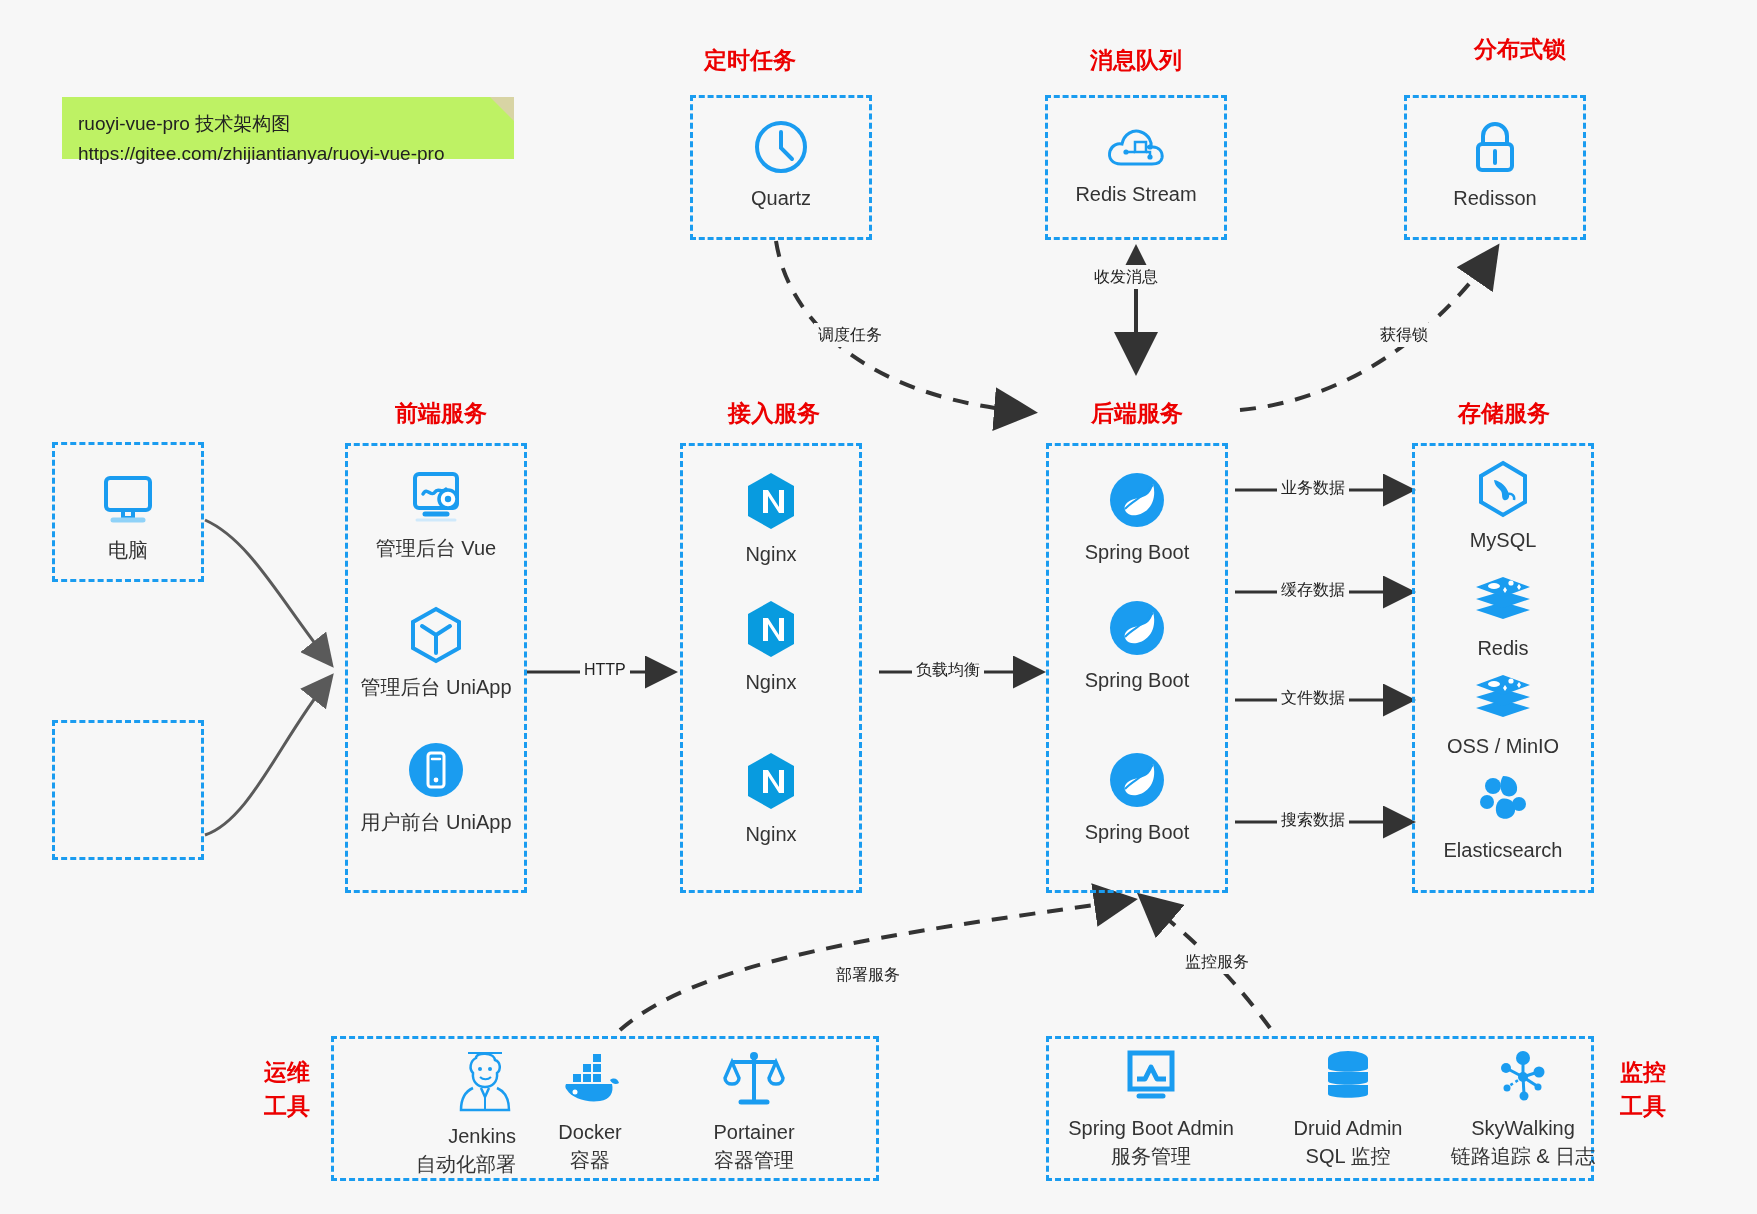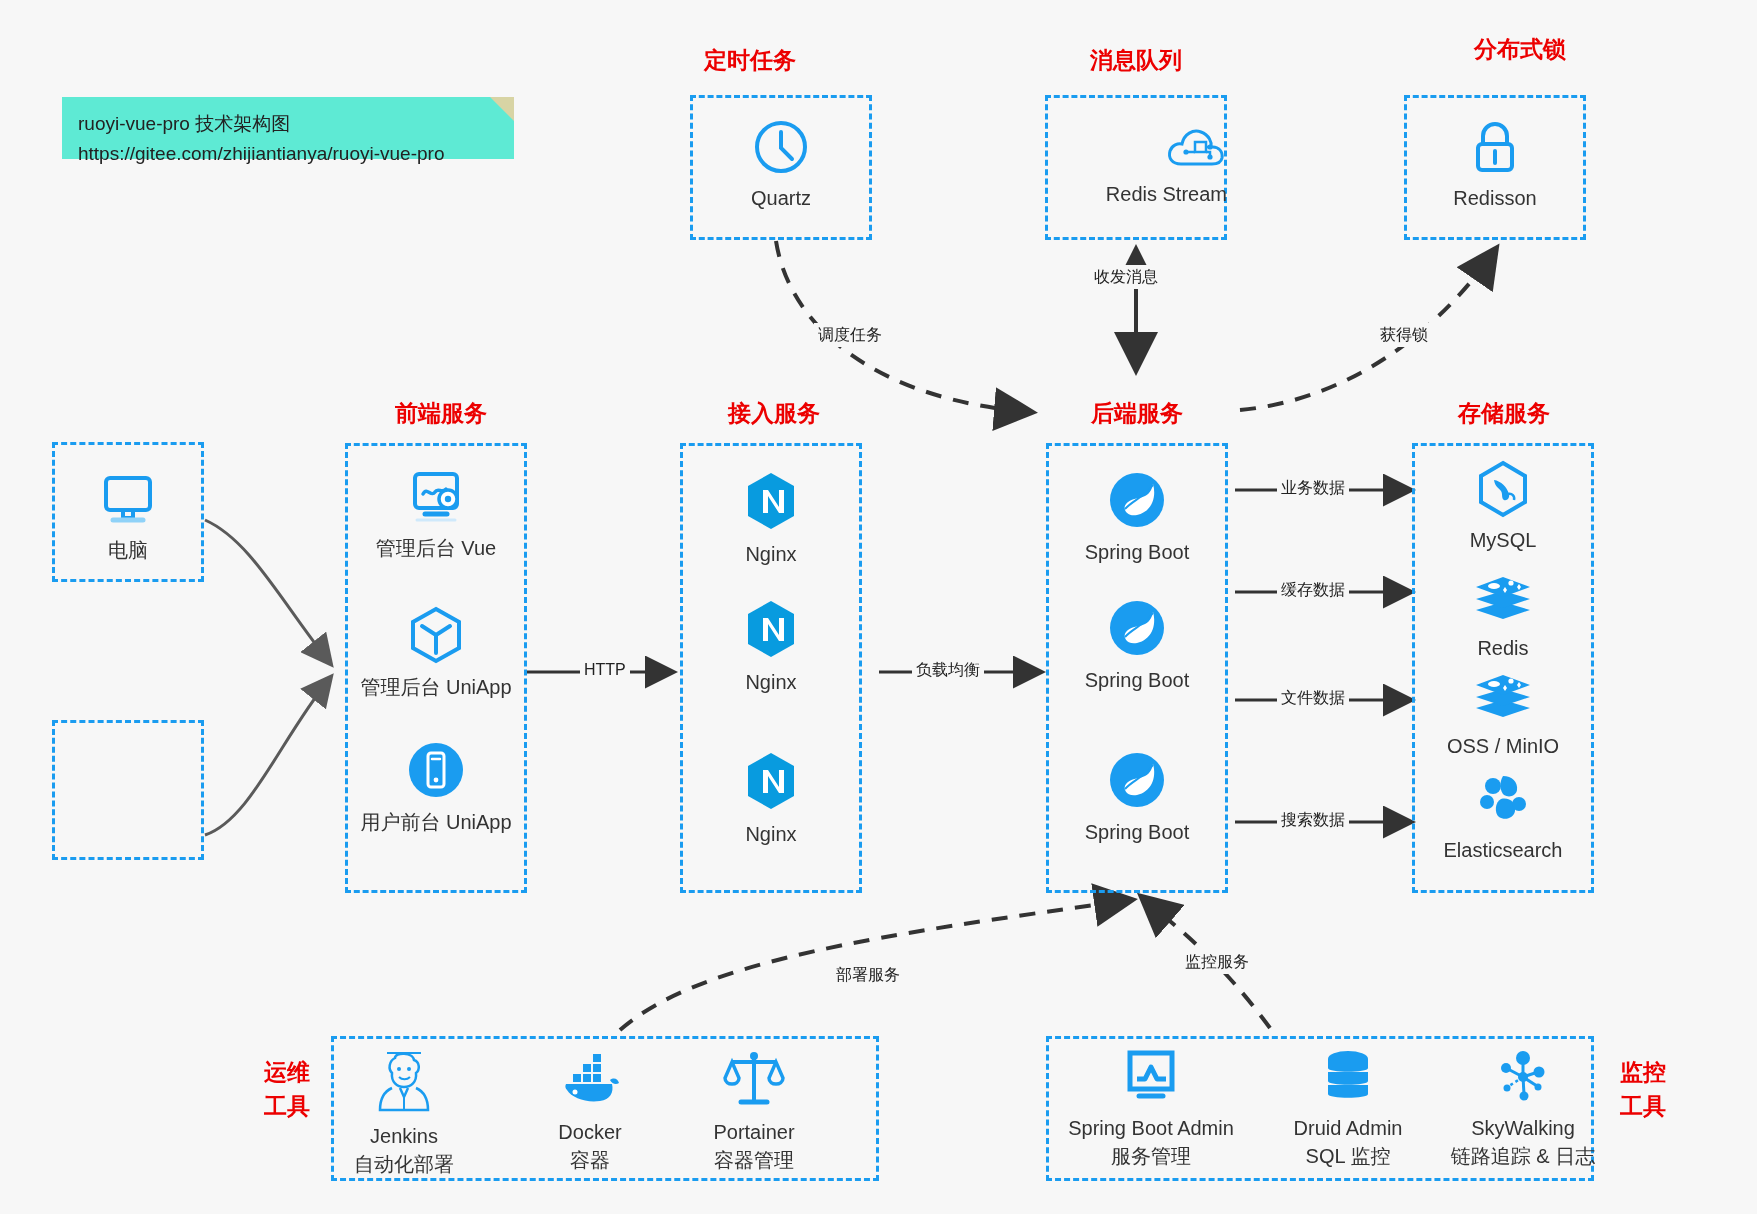--- a/index.html
+++ b/index.html
@@ -8,21 +8,21 @@
     background:#f7f7f7;
     font-family:"Liberation Sans","DejaVu Sans",sans-serif;
     position:relative;overflow:hidden;
   }
   #stage{position:absolute;left:0;top:0;width:1757px;height:1214px;}
   svg.layer{position:absolute;left:0;top:0;width:1757px;height:1214px;pointer-events:none;}
 
   
   .note{
     position:absolute;left:62px;top:97px;width:452px;height:62px;
-    background:#5eead4;
+    background:#bef264;
     padding:12px 16px 0 16px;box-sizing:border-box;
   }
   .note .corner{position:absolute;right:0;top:0;width:0;height:0;
     border-left:24px solid transparent;border-top:24px solid #d8d4a4;}
   .note-line{font-size:19px;color:#222;line-height:30px;white-space:nowrap;}
 
   
   .gbox{position:absolute;border:3px dashed #1a9cf0;background:transparent;box-sizing:border-box;}
   .gtitle{position:absolute;color:#ec0000;font-size:23px;font-weight:bold;text-align:center;white-space:nowrap;}
   .gtitle.side{line-height:34px;}
@@ -87,21 +87,21 @@
   <div class="node" style="left:690px;top:118px;width:182px;">
     <svg class="icon" width="58" height="58" viewBox="0 0 58 58">
       <circle cx="29" cy="29" r="24" fill="none" stroke="#1a9cf0" stroke-width="4"></circle>
       <path d="M29,14 L29,30 L40,41" fill="none" stroke="#1a9cf0" stroke-width="4" stroke-linecap="round"></path>
     </svg>
     <div class="cap">Quartz</div>
   </div>
 
   <div class="gtitle" style="left:1066px;top:45px;width:140px;">消息队列</div>
   <div class="gbox" style="left:1045px;top:95px;width:182px;height:145px;"></div>
-  <div class="node" style="left:1045px;top:120px;width:182px;align-items:flex-end;">
+  <div class="node" style="left:1045px;top:120px;width:182px;">
     <svg class="icon" width="62" height="52" viewBox="0 0 62 52">
       <path d="M16,44 C7,44 3,38 5,31 C7,25 13,23 17,24 C19,14 28,9 36,12 C44,15 47,22 46,27 C54,26 58,32 57,38 C56,43 51,44 47,44 Z" fill="none" stroke="#1a9cf0" stroke-width="3"></path>
       <rect x="30" y="22" width="11" height="10" fill="none" stroke="#1a9cf0" stroke-width="2.5"></rect>
       <circle cx="21" cy="32" r="2.6" fill="#1a9cf0"></circle>
       <circle cx="45" cy="27" r="2.6" fill="#1a9cf0"></circle>
       <circle cx="45" cy="37" r="2.6" fill="#1a9cf0"></circle>
       <path d="M23,32 L30,32 M41,27 L45,27 M41,32 L45,32 L45,37" stroke="#1a9cf0" stroke-width="2.5" fill="none"></path>
     </svg>
     <div class="cap">Redis Stream</div>
   </div>
@@ -266,21 +266,21 @@
   <div class="elabel" style="left:1277px;top:686px;">文件数据</div>
   <div class="elabel" style="left:1277px;top:808px;">搜索数据</div>
   <div class="elabel" style="left:832px;top:963px;">部署服务</div>
   <div class="elabel" style="left:1181px;top:950px;">监控服务</div>
 
   <div class="gtitle side" style="left:252px;top:1055px;width:70px;">
     <div>运维</div>
     <div>工具</div>
   </div>
   <div class="gbox" style="left:331px;top:1036px;width:548px;height:145px;"></div>
-  <div class="node" style="left:334px;top:1048px;width:140px;">
+  <div class="node" style="left:376px;top:1048px;width:140px;align-items:flex-end;">
     <svg class="icon" width="62" height="66" viewBox="0 0 62 66">
       <path d="M22,10 C22,4 40,4 41,12 C47,14 47,22 43,25 C44,34 38,39 31,39 C24,39 18,34 19,25 C15,21 16,13 22,10 Z" fill="none" stroke="#1a9cf0" stroke-width="2.5"></path>
       <circle cx="26" cy="21" r="2" fill="#1a9cf0"></circle>
       <circle cx="36" cy="21" r="2" fill="#1a9cf0"></circle>
       <path d="M26,29 C29,32 34,32 37,29" stroke="#1a9cf0" stroke-width="2" fill="none"></path>
       <path d="M19,40 C10,44 7,52 7,62 L55,62 C55,52 52,44 43,40" fill="none" stroke="#1a9cf0" stroke-width="2.5"></path>
       <path d="M27,40 L31,49 L35,40" fill="none" stroke="#1a9cf0" stroke-width="2.5"></path>
       <line x1="31" y1="49" x2="31" y2="62" stroke="#1a9cf0" stroke-width="2"></line>
       <line x1="14" y1="5" x2="48" y2="5" stroke="#1a9cf0" stroke-width="2"></line>
     </svg>

